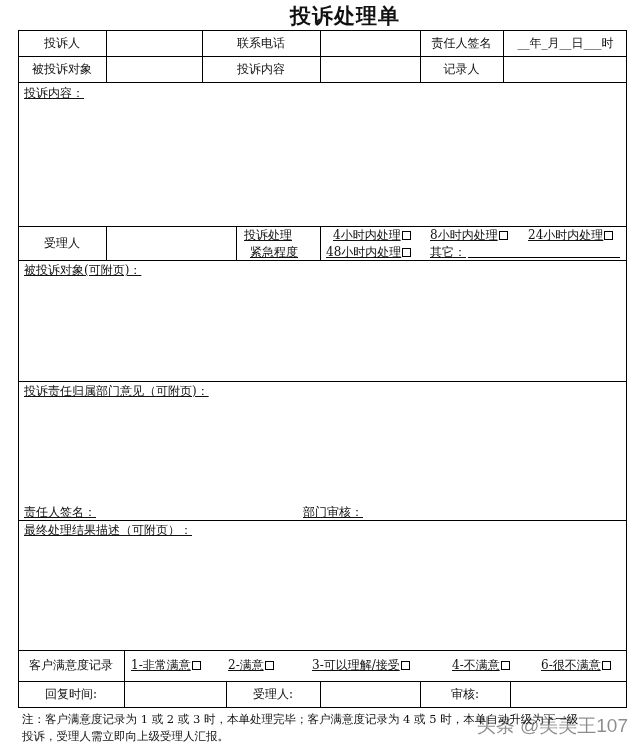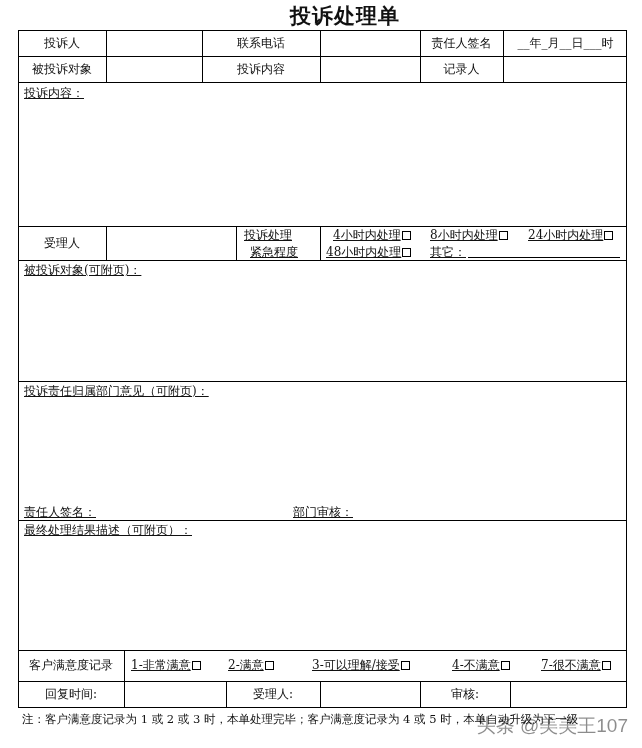--- a/index.html
+++ b/index.html
@@ -94,47 +94,48 @@
     <span>其它：</span>
   </div>
   <div class="under" style="position:absolute;left:468px;top:243px;width:152px;height:14px"></div>
 
   <div class="txt" style="left:24px;top:262px">被投诉对象(可附页)：</div>
   <div style="position:absolute;left:19px;top:278px;width:607px;height:102px"></div>
 
   <div class="txt" style="left:24px;top:383px">投诉责任归属部门意见（可附页)：</div>
   <div style="position:absolute;left:19px;top:399px;width:607px;height:100px"></div>
   <div class="txt" style="left:24px;top:504px">责任人签名：</div>
-  <div class="txt" style="left:293px;top:504px">部门审核：</div>
+  <div class="txt" style="left:303px;top:504px">部门审核：</div>
 
   <div class="txt" style="left:24px;top:522px">最终处理结果描述（可附页）：</div>
   <div style="position:absolute;left:19px;top:538px;width:607px;height:111px"></div>
 
   <div class="cell" style="left:18px;top:650px;width:106px;height:31px">客户满意度记录</div>
   <div class="txt" style="left:131px;top:657px">
     <span>1-非常满意</span><span class="box"></span>
   </div>
   <div class="txt" style="left:228px;top:657px">
     <span>2-满意</span><span class="box"></span>
   </div>
   <div class="txt" style="left:312px;top:657px">
     <span>3-可以理解/接受</span><span class="box"></span>
   </div>
   <div class="txt" style="left:452px;top:657px">
     <span>4-不满意</span><span class="box"></span>
   </div>
   <div class="txt" style="left:541px;top:657px">
-    <span>7-很不满意</span><span class="box"></span>
+    <span>6-很不满意</span><span class="box"></span>
   </div>
 
   <div class="cell" style="left:18px;top:681px;width:106px;height:27px">回复时间:</div>
   <div class="cell" style="left:125px;top:681px;width:101px;height:27px"></div>
   <div class="cell" style="left:226px;top:681px;width:94px;height:27px">受理人:</div>
   <div class="cell" style="left:321px;top:681px;width:99px;height:27px"></div>
   <div class="cell" style="left:420px;top:681px;width:90px;height:27px">审核:</div>
   <div class="cell" style="left:511px;top:681px;width:116px;height:27px"></div>
 </div>
 
 <div class="note">
   <div>注：客户满意度记录为 1 或 2 或 3 时，本单处理完毕；客户满意度记录为 4 或 5 时，本单自动升级为下一级</div>
+  <div>投诉，受理人需立即向上级受理人汇报。</div>
 </div>
 
 <div class="wm">头条 @美美王107</div>
 
 </body></html>

